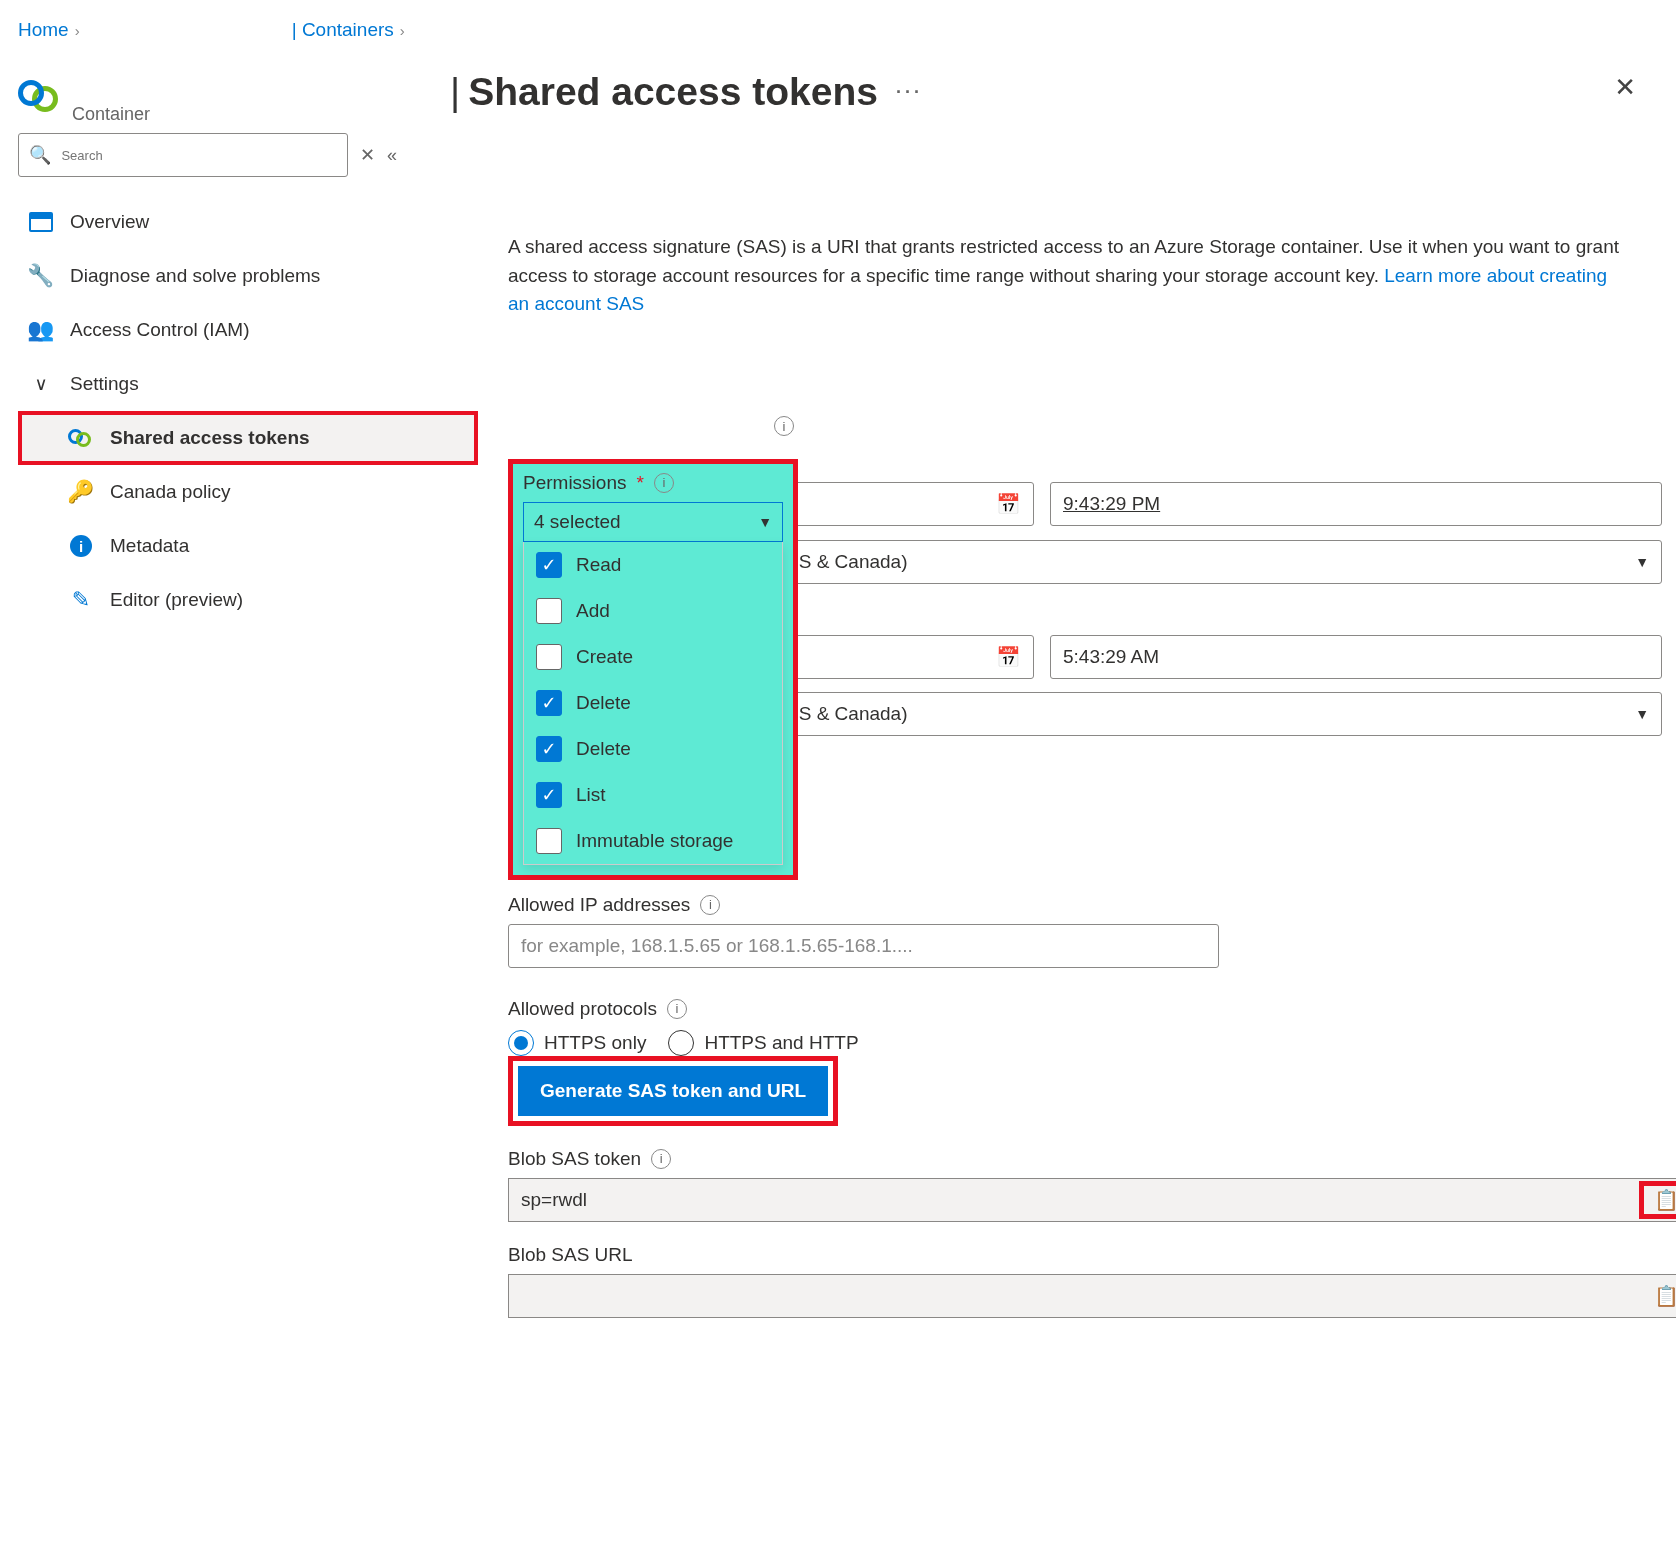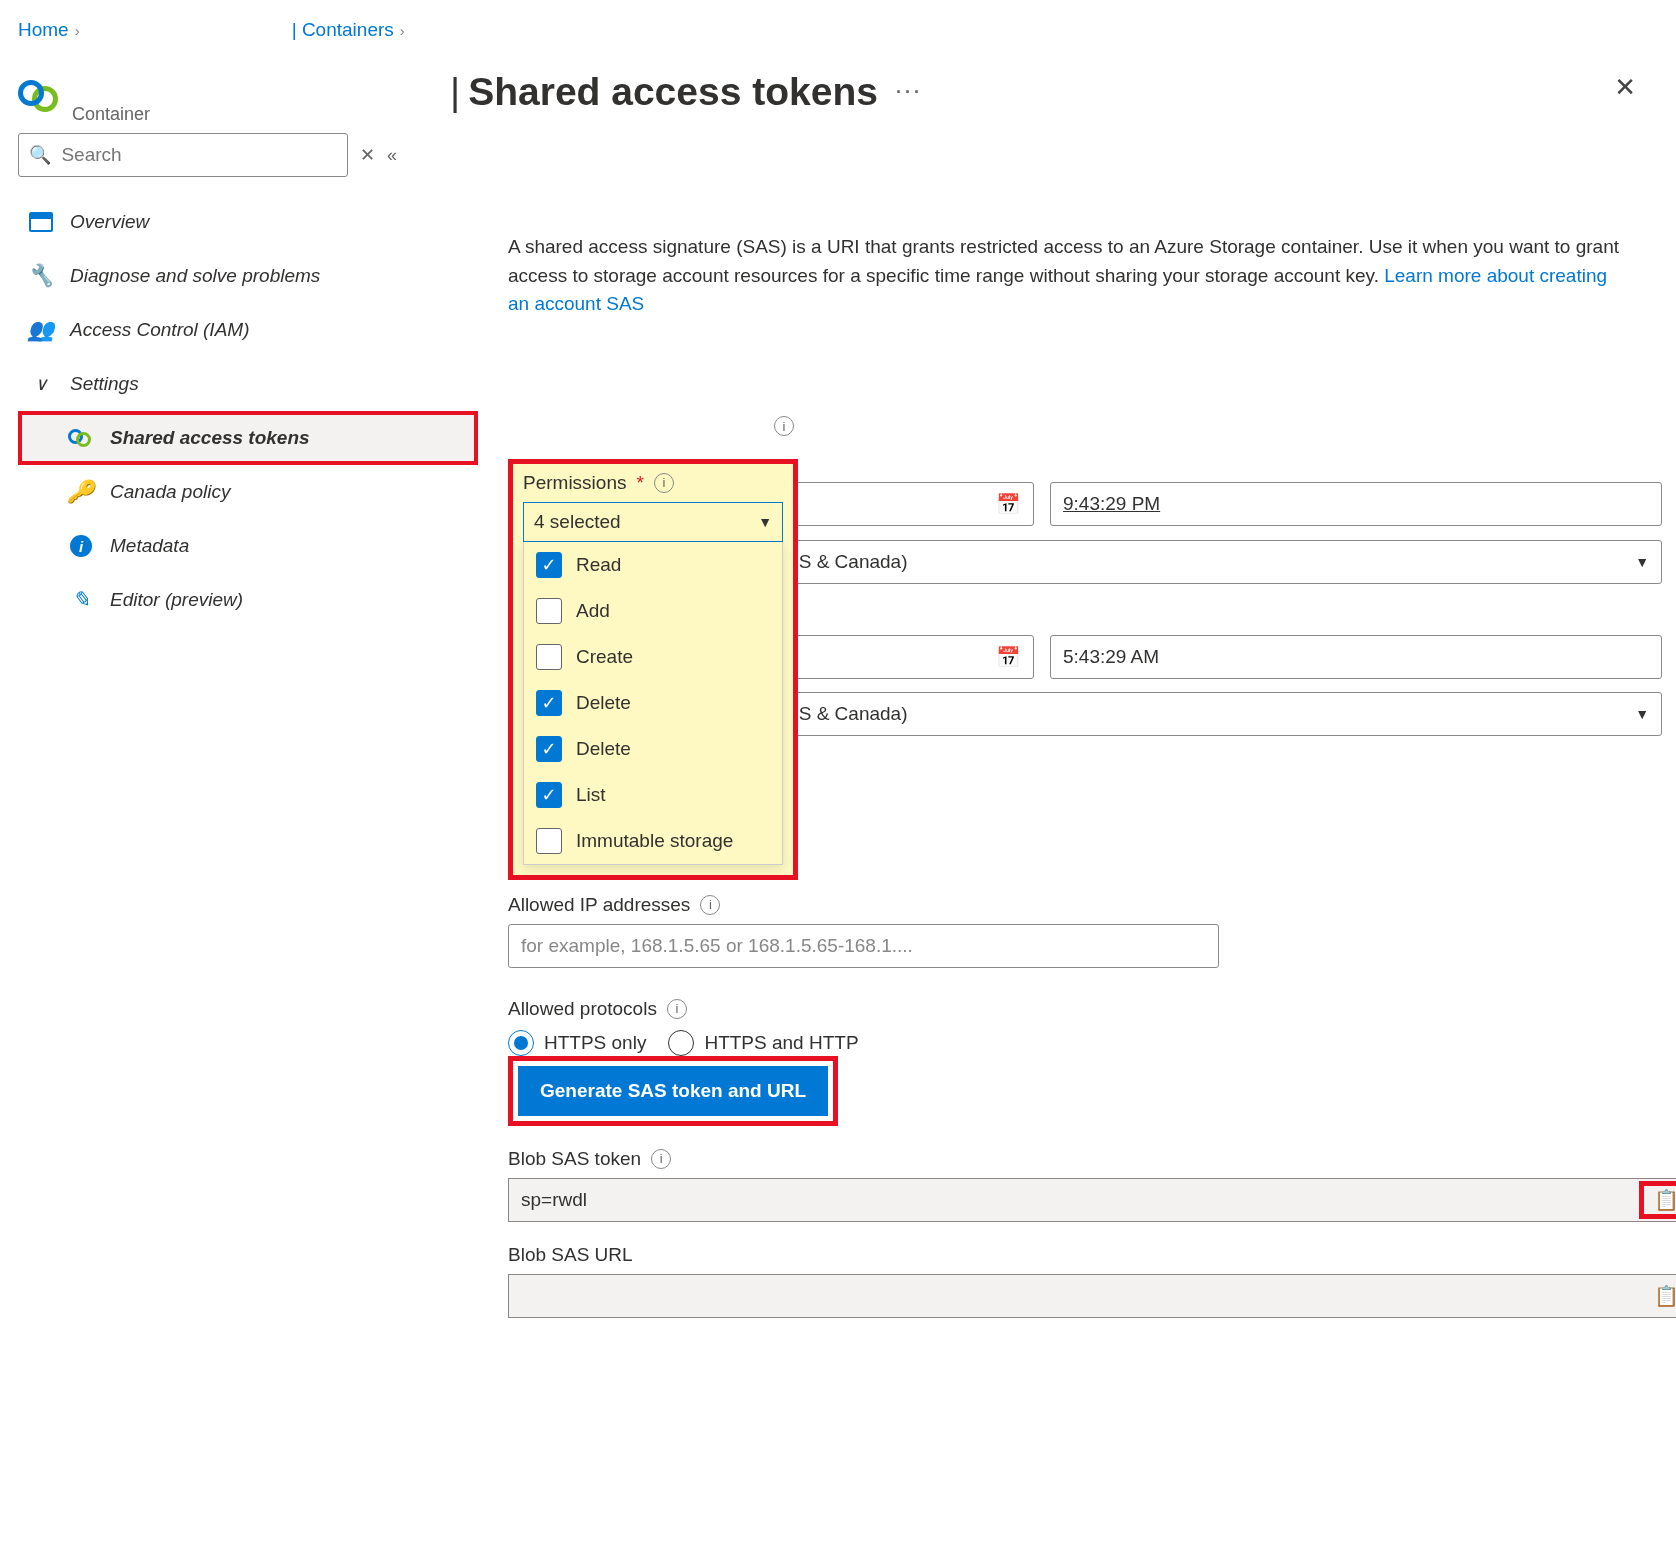--- a/index.html
+++ b/index.html
@@ -15,38 +15,38 @@
   .ring.green { border-color:#78bc1e; left:14px; top:6px; z-index:1;}
   .container-label { font-size:18px; color:#666; margin-left:10px; margin-top:34px; }
   .title-block { display:flex; align-items:center; margin-left:300px; font-size:39px; font-weight:600; }
   .title-pipe { color:#333; font-weight:400; margin-right:8px; }
   .dots { font-size:18px; color:#666; margin-left:18px; letter-spacing:3px; }
   .close-x { position:absolute; right:40px; top:72px; font-size:26px; color:#444; cursor:pointer; }
   .layout { display:flex; margin-top:8px; }
   .sidebar { width:460px; flex:0 0 460px; }
   .search-row { display:flex; align-items:center; gap:12px; margin-bottom:18px; }
   .search-box { flex:0 0 330px; height:44px; border:1px solid #8a8886; border-radius:3px; display:flex; align-items:center; padding:0 10px; }
-  .search-box input { border:none; outline:none; flex:1; font-size:19px; color:#444; }
+  .search-box input { border:none; outline:none; flex:1; font-size:13px; color:#444; }
   .icon-search { color:#0078d4; font-size:18px; margin-right:8px; }
   .icon-x-small { color:#666; font-size:18px; cursor:pointer; }
   .icon-chevrons { color:#666; font-size:18px; cursor:pointer; }
-  .nav { list-style:none; padding:0; margin:0;font-style:italic; }
+  .nav { list-style:none; padding:0; margin:0; }
   .nav li { display:flex; align-items:center; height:54px; padding-left:10px; font-size:19px; cursor:pointer; }
   .nav li .nav-icon { width:26px; height:26px; margin-right:16px; display:flex; align-items:center; justify-content:center; }
   .nav li.sub { padding-left:50px; }
   .nav li.selected { background:#f3f2f1; font-weight:600; }
   .nav li.selected.highlighted { outline:4px solid #e81123; outline-offset:-4px; }
   .main { flex:1; padding-left:30px; padding-top:100px; position:relative; }
   .intro { font-size:19px; line-height:1.5; color:#323130; max-width:1120px; }
   .intro a { color:#0078d4; text-decoration:none; }
   .section-label { font-size:19px; color:#323130; display:flex; align-items:center; gap:10px; }
   .required { color:#e81123; }
   .info-icon { width:20px; height:20px; border:1px solid #888; border-radius:50%; display:inline-flex; align-items:center; justify-content:center; font-size:13px; color:#666; }
   
-  .perm-highlight { border:5px solid #e81123; width:290px; padding:8px 10px 10px 10px; margin-top:140px; background:#fef9c3; position:relative; z-index:5;}
+  .perm-highlight { border:5px solid #e81123; width:290px; padding:8px 10px 10px 10px; margin-top:140px; background:#5eead4; position:relative; z-index:5;}
   .dropdown-sel { border:1px solid #0078d4; height:40px; display:flex; align-items:center; justify-content:space-between; padding:0 10px; margin-top:8px; cursor:pointer; font-size:19px;}
   .chev-down { font-size:14px; color:#333; }
   .perm-list { border:1px solid #ccc; border-top:none; box-shadow:0 4px 10px rgba(0,0,0,.1); }
   .perm-item { display:flex; align-items:center; gap:14px; padding:10px 12px; font-size:19px; }
   .checkbox { width:26px; height:26px; border:1px solid #666; border-radius:3px; display:flex; align-items:center; justify-content:center; color:#fff; background:#fff;}
   .checkbox.checked { background:#0078d4; border-color:#0078d4; }
   .check-mark { font-size:18px; }
   .date-input, .time-input, .tz-input, .ip-input { height:44px; border:1px solid #8a8886; border-radius:3px; display:flex; align-items:center; padding:0 12px; font-size:19px; background:#fff;}
   .date-input { flex:0 0 560px; justify-content:flex-end; }
   .time-input { flex:0 0 615px; }

